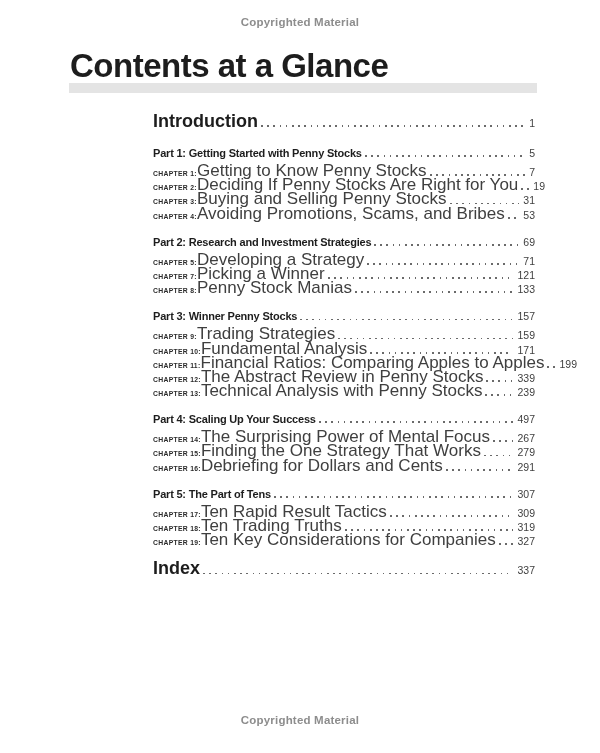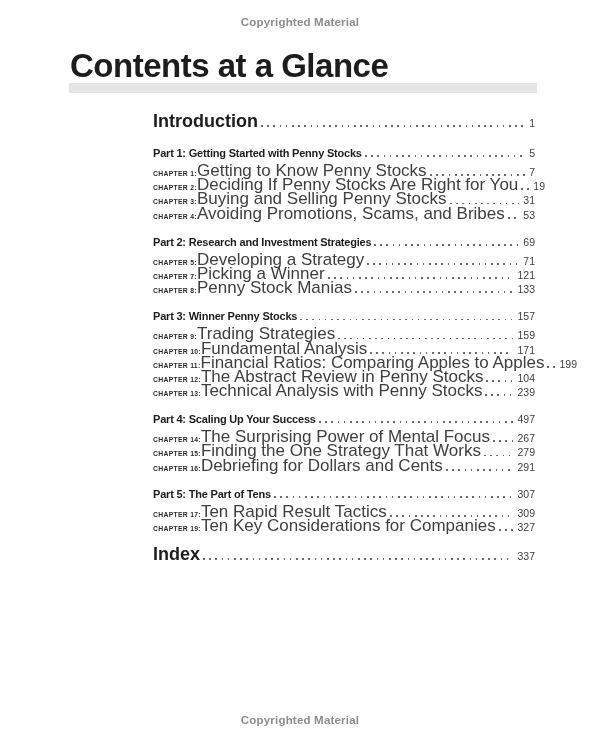--- a/index.html
+++ b/index.html
@@ -198,21 +198,21 @@
           <div class="row chapter-row">
     <span class="chapter-label">CHAPTER 11:</span>
     <span class="chapter-title">Financial Ratios: Comparing Apples to Apples</span>
     <span class="leader"></span>
     <span class="page-num">199</span>
   </div>
           <div class="row chapter-row">
     <span class="chapter-label">CHAPTER 12:</span>
     <span class="chapter-title">The Abstract Review in Penny Stocks</span>
     <span class="leader"></span>
-    <span class="page-num">104</span>
+    <span class="page-num">339</span>
   </div>
           <div class="row chapter-row">
     <span class="chapter-label">CHAPTER 13:</span>
     <span class="chapter-title">Technical Analysis with Penny Stocks</span>
     <span class="leader"></span>
     <span class="page-num">239</span>
   </div>
         </div>
   </div>
       <div class="entry part">
@@ -249,20 +249,26 @@
       <span class="page-num">307</span>
     </div>
     <div class="chapters">
           <div class="row chapter-row">
     <span class="chapter-label">CHAPTER 17:</span>
     <span class="chapter-title">Ten Rapid Result Tactics</span>
     <span class="leader"></span>
     <span class="page-num">309</span>
   </div>
           <div class="row chapter-row">
+    <span class="chapter-label">CHAPTER 18:</span>
+    <span class="chapter-title">Ten Trading Truths</span>
+    <span class="leader"></span>
+    <span class="page-num">319</span>
+  </div>
+          <div class="row chapter-row">
     <span class="chapter-label">CHAPTER 19:</span>
     <span class="chapter-title">Ten Key Considerations for Companies</span>
     <span class="leader"></span>
     <span class="page-num">327</span>
   </div>
         </div>
   </div>
       <div class="entry standalone">
     <div class="row heading-row">
       <span class="entry-label">Index</span>

